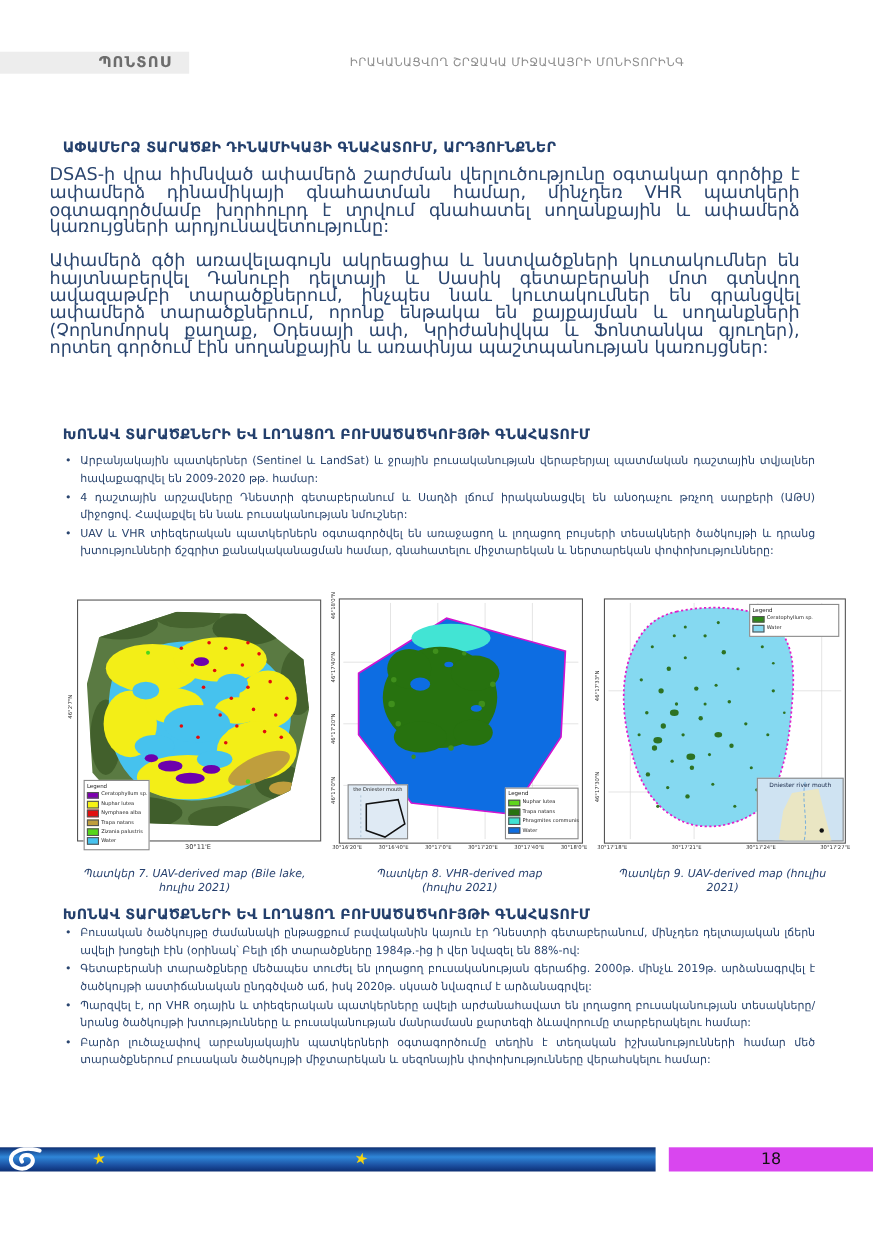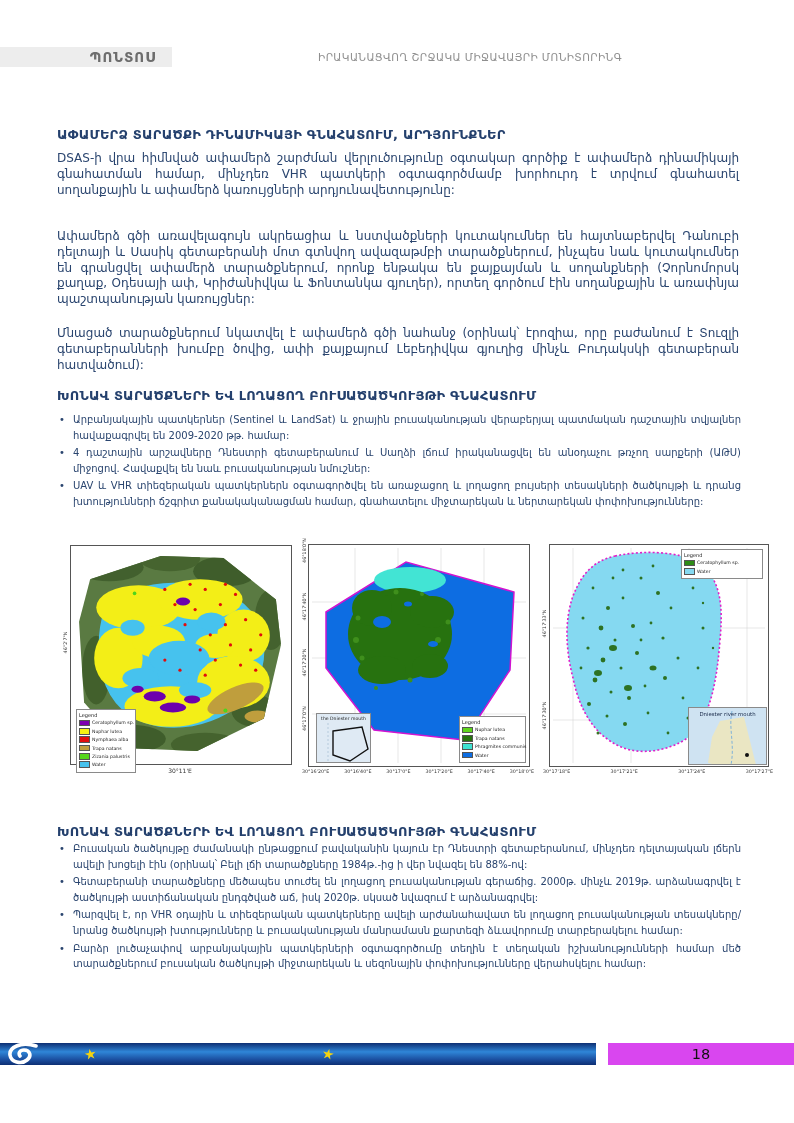--- a/index.html
+++ b/index.html
@@ -6,21 +6,21 @@
   .page{position:relative;width:794px;height:1123px;background:#ffffff;overflow:hidden;
         font-family:"DejaVu Sans",sans-serif;color:#2a456f;}
   
   .hdr-box{position:absolute;left:0;top:47px;width:172px;height:20px;background:#ededed;
            display:flex;align-items:center;justify-content:flex-end;padding-right:16px;box-sizing:border-box;}
   .hdr-logo{font-size:13.5px;font-weight:bold;color:#6d6d6d;letter-spacing:1px;}
   .hdr-right{position:absolute;left:235px;top:50px;width:470px;text-align:center;color:#8f8f8f;
              font-size:10.5px;letter-spacing:.4px;line-height:14px;}
   
   .sec-title{position:absolute;left:57px;width:684px;font-size:13px;font-weight:bold;color:#24406d;letter-spacing:.2px;}
-  .para{position:absolute;left:57px;width:682px;font-size:12px;line-height:15.8px;text-align:justify;color:#2a456f;}
+  .para{position:absolute;left:45px;width:682px;font-size:16px;line-height:15.8px;text-align:justify;color:#2a456f;}
   .blist{position:absolute;left:57px;width:684px;margin:0;padding:0;list-style:none;
          font-size:10px;line-height:15.6px;text-align:justify;color:#2a456f;}
   .blist li{position:relative;padding-left:16px;margin-bottom:2px;}
   .blist li::before{content:"\2022";position:absolute;left:2px;top:0;color:#2a456f;}
   
   .fig{position:absolute;top:520px;height:268px;}
   .frame{position:absolute;background:#fff;border:1px solid #555;}
   .frame svg{position:absolute;left:3px;top:3px;}
   .ylab{position:absolute;width:44px;text-align:center;font-size:4.8px;color:#333;
         transform:rotate(-90deg);transform-origin:center;white-space:nowrap;}
@@ -58,21 +58,20 @@
   <div class="hdr-box">
     <span class="hdr-logo">ՊՈՆՏՈՍ</span>
   </div>
   <div class="hdr-right">
     <div>ԻՐԱԿԱՆԱՑՎՈՂ ՇՐՋԱԿԱ ՄԻՋԱՎԱՅՐԻ ՄՈՆԻՏՈՐԻՆԳ</div>
   </div>
 
   <div class="sec-title" style="top:127px;">ԱՓԱՄԵՐՁ ՏԱՐԱԾՔԻ ԴԻՆԱՄԻԿԱՅԻ ԳՆԱՀԱՏՈՒՄ, ԱՐԴՅՈՒՆՔՆԵՐ</div>
   <div class="para" style="top:151px;">DSAS-ի վրա հիմնված ափամերձ շարժման վերլուծությունը օգտակար գործիք է ափամերձ դինամիկայի գնահատման համար, մինչդեռ VHR պատկերի օգտագործմամբ խորհուրդ է տրվում գնահատել սողանքային և ափամերձ կառույցների արդյունավետությունը:</div>
   <div class="para" style="top:229px;">Ափամերձ գծի առավելագույն ակրեացիա և նստվածքների կուտակումներ են հայտնաբերվել Դանուբի դելտայի և Սասիկ գետաբերանի մոտ գտնվող ավազաթմբի տարածքներում, ինչպես նաև կուտակումներ են գրանցվել ափամերձ տարածքներում, որոնք ենթակա են քայքայման և սողանքների (Չորնոմորսկ քաղաք, Օդեսայի ափ, Կրիժանիվկա և Ֆոնտանկա գյուղեր), որտեղ գործում էին սողանքային և առափնյա պաշտպանության կառույցներ:</div>
-  <div class="para" style="top:326px;">Մնացած տարածքներում նկատվել է ափամերձ գծի նահանջ (օրինակ՝ էրոզիա, որը բաժանում է Տուզլի գետաբերանների խումբը ծովից, ափի քայքայում Լեբեդիվկա գյուղից մինչև Բուդակսկի գետաբերան հատվածում):</div>
 
   <div class="sec-title" style="top:388px;">ԽՈՆԱՎ ՏԱՐԱԾՔՆԵՐԻ ԵՎ ԼՈՂԱՑՈՂ ԲՈՒՍԱԾԱԾԿՈՒՅԹԻ ԳՆԱՀԱՏՈՒՄ</div>
   <ul class="blist" style="top:412px;">
     <li>Արբանյակային պատկերներ (Sentinel և LandSat) և ջրային բուսականության վերաբերյալ պատմական դաշտային տվյալներ հավաքագրվել են 2009-2020 թթ. համար:</li>
     <li>4 դաշտային արշավները Դնեստրի գետաբերանում և Սաղձի լճում իրականացվել են անօդաչու թռչող սարքերի (ԱԹՍ) միջոցով. Հավաքվել են նաև բուսականության նմուշներ:</li>
     <li>UAV և VHR տիեզերական պատկերներն օգտագործվել են առաջացող և լողացող բույսերի տեսակների ծածկույթի և դրանց խտությունների ճշգրիտ քանակականացման համար, գնահատելու միջտարեկան և ներտարեկան փոփոխությունները:</li>
   </ul>
 
   <div class="fig" style="left:56px;width:242px;">
     <div class="ylab" style="left:-13px;top:120px;">46°2'7"N</div>
@@ -334,20 +333,31 @@
       </div>
     </div>
     <div class="xticks" style="left:7px;top:249px;width:230px;">
       <span>30°17'18"E</span>
       <span>30°17'21"E</span>
       <span>30°17'24"E</span>
       <span>30°17'27"E</span>
     </div>
   </div>
 
+  <div class="caps">
+    <div class="cap-cell" style="width:238px;">
+        <div class="cap" style="width:205px;">Պատկեր 7. UAV-derived map (Bile lake, հուլիս 2021)</div>
+      </div>
+    <div class="cap-cell" style="width:244px;">
+        <div class="cap" style="width:185px;">Պատկեր 8. VHR-derived map (հուլիս 2021)</div>
+      </div>
+    <div class="cap-cell" style="width:234px;">
+        <div class="cap" style="width:190px;">Պատկեր 9. UAV-derived map (հուլիս 2021)</div>
+      </div>
+  </div>
 
   <div class="sec-title" style="top:824px;">ԽՈՆԱՎ ՏԱՐԱԾՔՆԵՐԻ ԵՎ ԼՈՂԱՑՈՂ ԲՈՒՍԱԾԱԾԿՈՒՅԹԻ ԳՆԱՀԱՏՈՒՄ</div>
   <ul class="blist" style="top:841px;">
     <li>Բուսական ծածկույթը ժամանակի ընթացքում բավականին կայուն էր Դնեստրի գետաբերանում, մինչդեռ դելտայական լճերն ավելի խոցելի էին (օրինակ՝ Բելի լճի տարածքները 1984թ.-ից ի վեր նվազել են 88%-ով:</li>
     <li>Գետաբերանի տարածքները մեծապես տուժել են լողացող բուսականության գերաճից. 2000թ. մինչև 2019թ. արձանագրվել է ծածկույթի աստիճանական ընդգծված աճ, իսկ 2020թ. սկսած նվազում է արձանագրվել:</li>
     <li>Պարզվել է, որ VHR օդային և տիեզերական պատկերները ավելի արժանահավատ են լողացող բուսականության տեսակները/նրանց ծածկույթի խտությունները և բուսականության մանրամասն քարտեզի ձևավորումը տարբերակելու համար:</li>
     <li>Բարձր լուծաչափով արբանյակային պատկերների օգտագործումը տեղին է տեղական իշխանությունների համար մեծ տարածքներում բուսական ծածկույթի միջտարեկան և սեզոնային փոփոխությունները վերահսկելու համար:</li>
   </ul>
 
   <div class="fbar">

